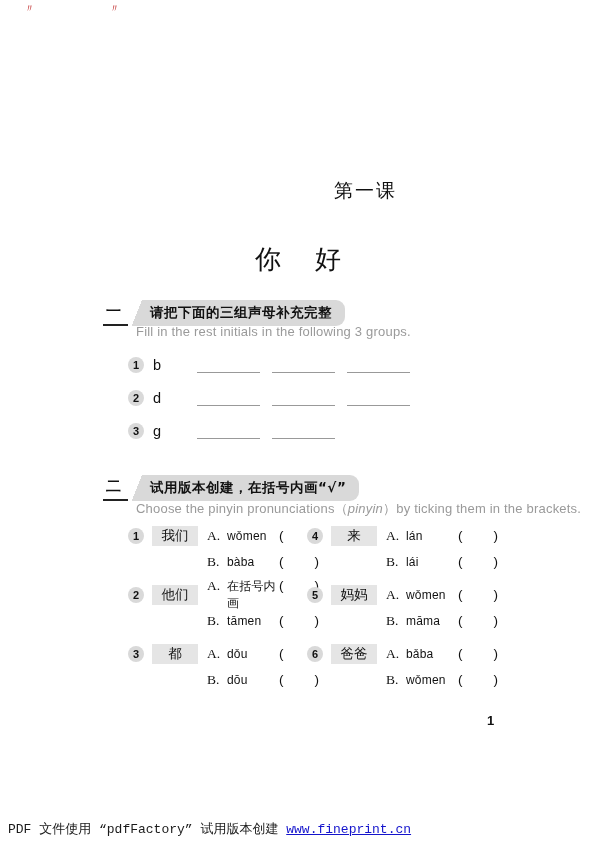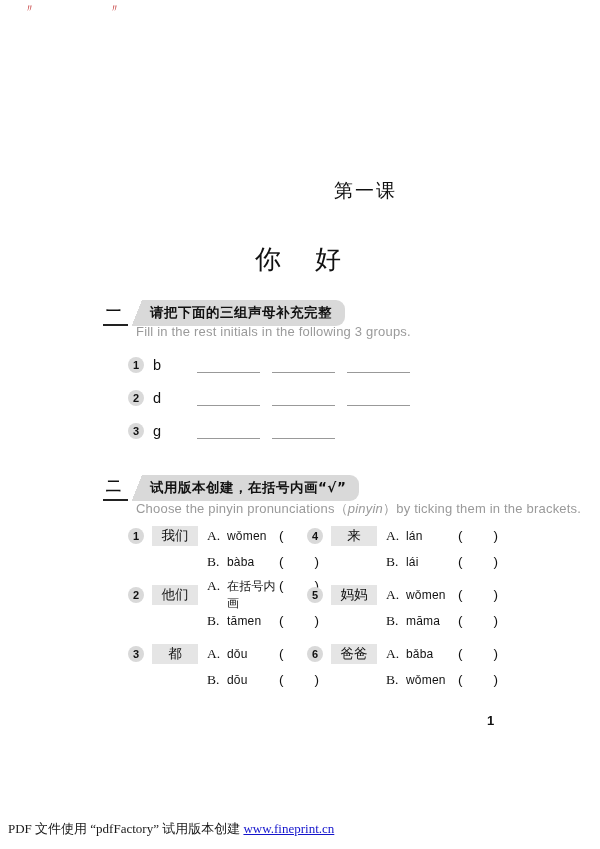--- a/index.html
+++ b/index.html
@@ -44,21 +44,21 @@
   .hanzi{margin-left:8px;width:40px;padding:1px 3px;text-align:center;background:#e5e5e5;
          font-family:"DejaVu Serif",serif;font-size:13.5px;flex:0 0 auto;}
   .s2-spacer{width:70px;flex:0 0 70px;}
   .opt{display:flex;align-items:baseline;margin-left:9px;}
   .opt-label{width:20px;font-family:"Liberation Serif",serif;font-size:13.5px;}
   .pinyin{width:52px;font-size:12px;letter-spacing:0.2px;}
   .bracket{width:40px;display:flex;justify-content:space-between;font-size:13.5px;}
   
   .page-num{position:absolute;top:713px;left:487px;font-size:13px;font-weight:bold;}
   
-  .footer{position:absolute;top:820px;left:8px;font-family:Liberation Serif, serif;
+  .footer{position:absolute;top:820px;left:8px;font-family:Liberation Mono, monospace;
           font-size:13px;color:#1a1a1a;white-space:nowrap;}
   .footer a{color:#1414cc;text-decoration:underline;cursor:pointer;}
 </style>
 </head>
 <body>
 
 <span class="red-mark" style="top:4px;left:24px;">〃</span>
 <span class="red-mark" style="top:4px;left:109px;">〃</span>
 
 <div class="lesson">

